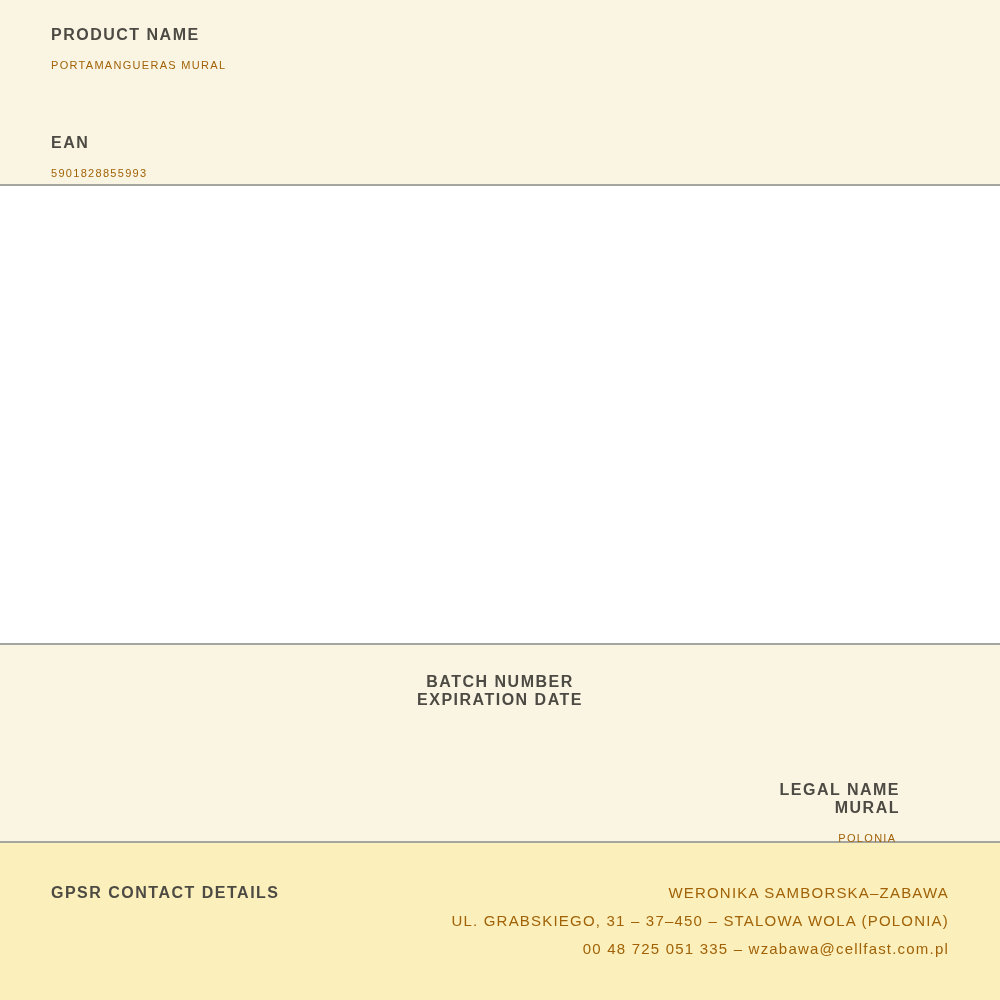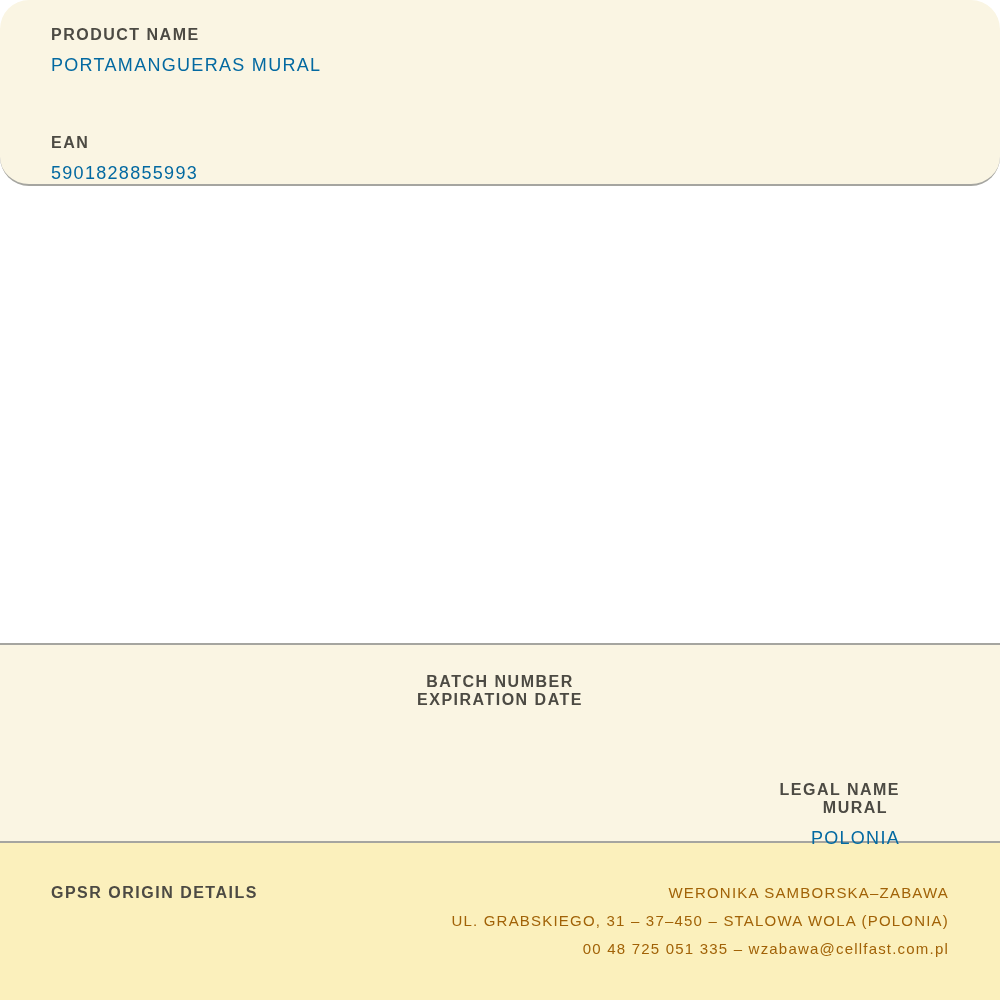--- a/index.html
+++ b/index.html
@@ -19,35 +19,34 @@
     width: 1000px;
   }
   .divider-bottom {
     border-bottom: 2px solid #A5A5A0;
   }
   
   .section-product {
     background: #FAF5E3;
     height: 186px;
     padding: 26px 50px 0 51px;
-    border-radius: 29px;
   }
   .label {
     font-size: 16px;
     font-weight: bold;
     letter-spacing: 1.5px;
     line-height: 18px;
     color: #4C4A43;
   }
   .value {
-    font-size: 18px;
+    font-size: 11px;
     font-weight: normal;
     letter-spacing: 1.3px;
     line-height: 18px;
-    color: #0369a1;
+    color: #a16207;
   }
   .field .value { margin-top: 12px; }
   .field + .field { margin-top: 60px; }
   
   .section-image {
     background: #FFFFFF;
     height: 459px;
   }
   
   .section-details {
@@ -123,19 +122,19 @@
       <div class="label">LEGAL NAME</div>
     </div>
     <div class="details-col">
       <div class="label">MURAL</div>
       <div class="value">POLONIA</div>
     </div>
   </div>
 </div>
 
 <div class="section section-gpsr">
-  <div class="gpsr-heading">GPSR ORIGIN DETAILS</div>
+  <div class="gpsr-heading">GPSR CONTACT DETAILS</div>
   <div class="gpsr-contact">
     <div class="contact-line">WERONIKA SAMBORSKA–ZABAWA</div>
     <div class="contact-line">UL. GRABSKIEGO, 31 – 37–450 – STALOWA WOLA (POLONIA)</div>
     <div class="contact-line">00 48 725 051 335 – wzabawa@cellfast.com.pl</div>
   </div>
 </div>
 
 </body></html>

